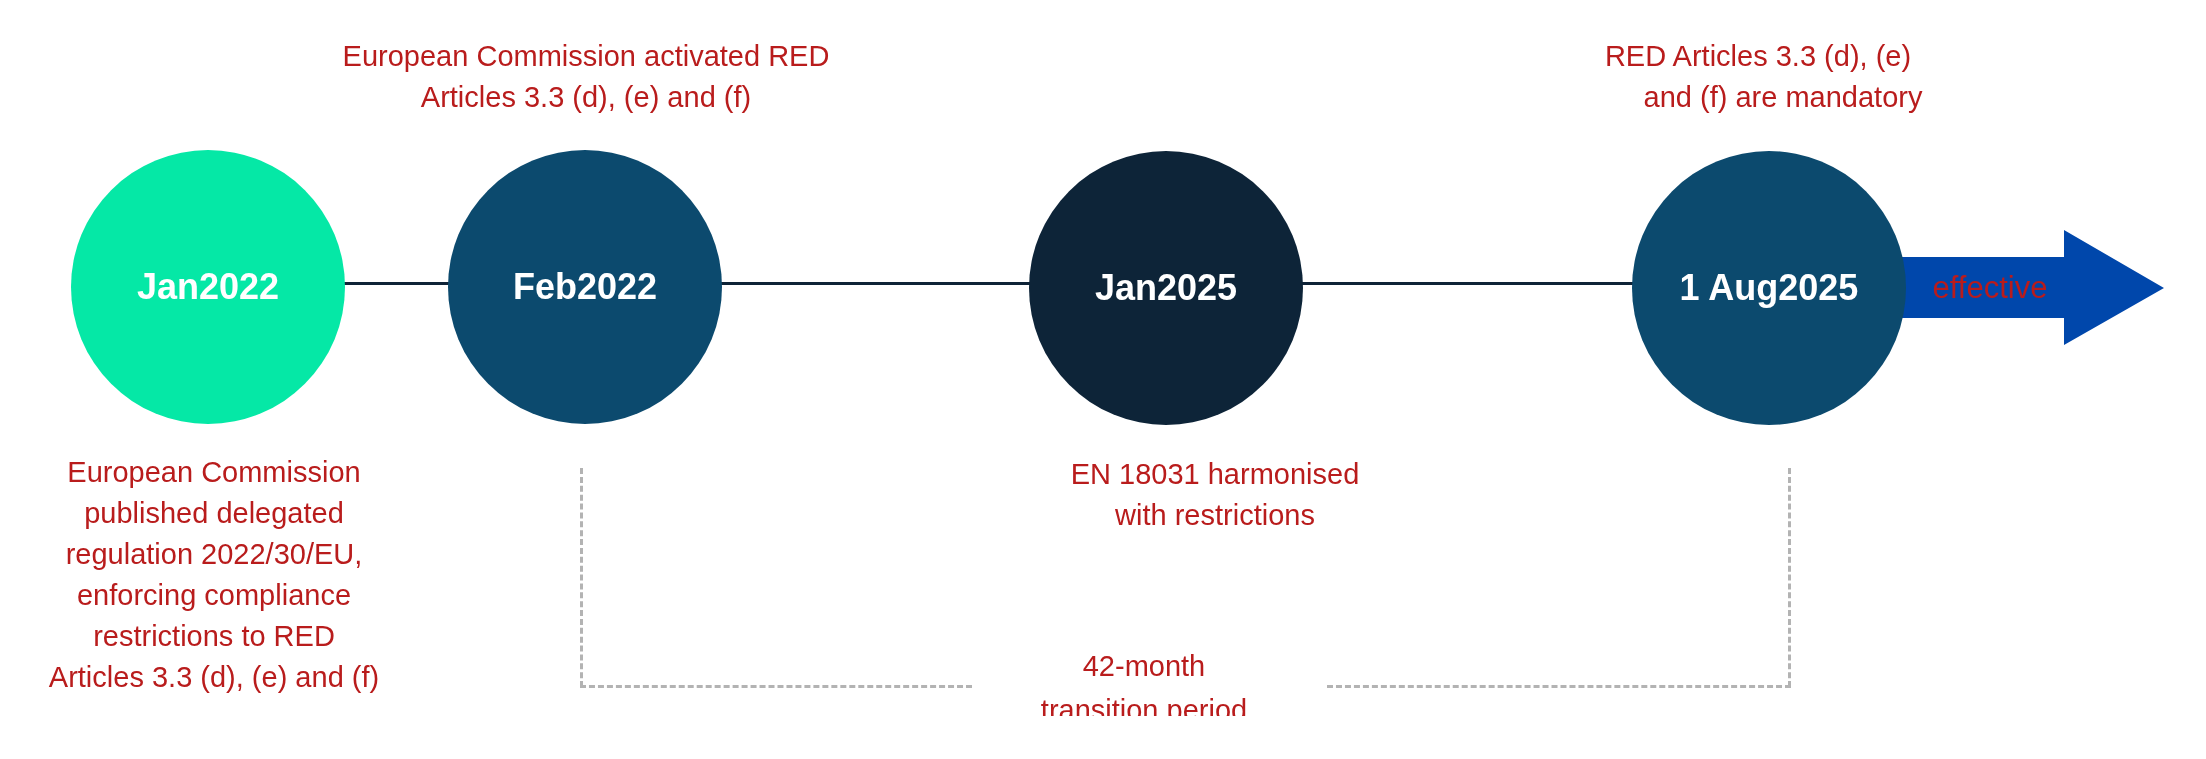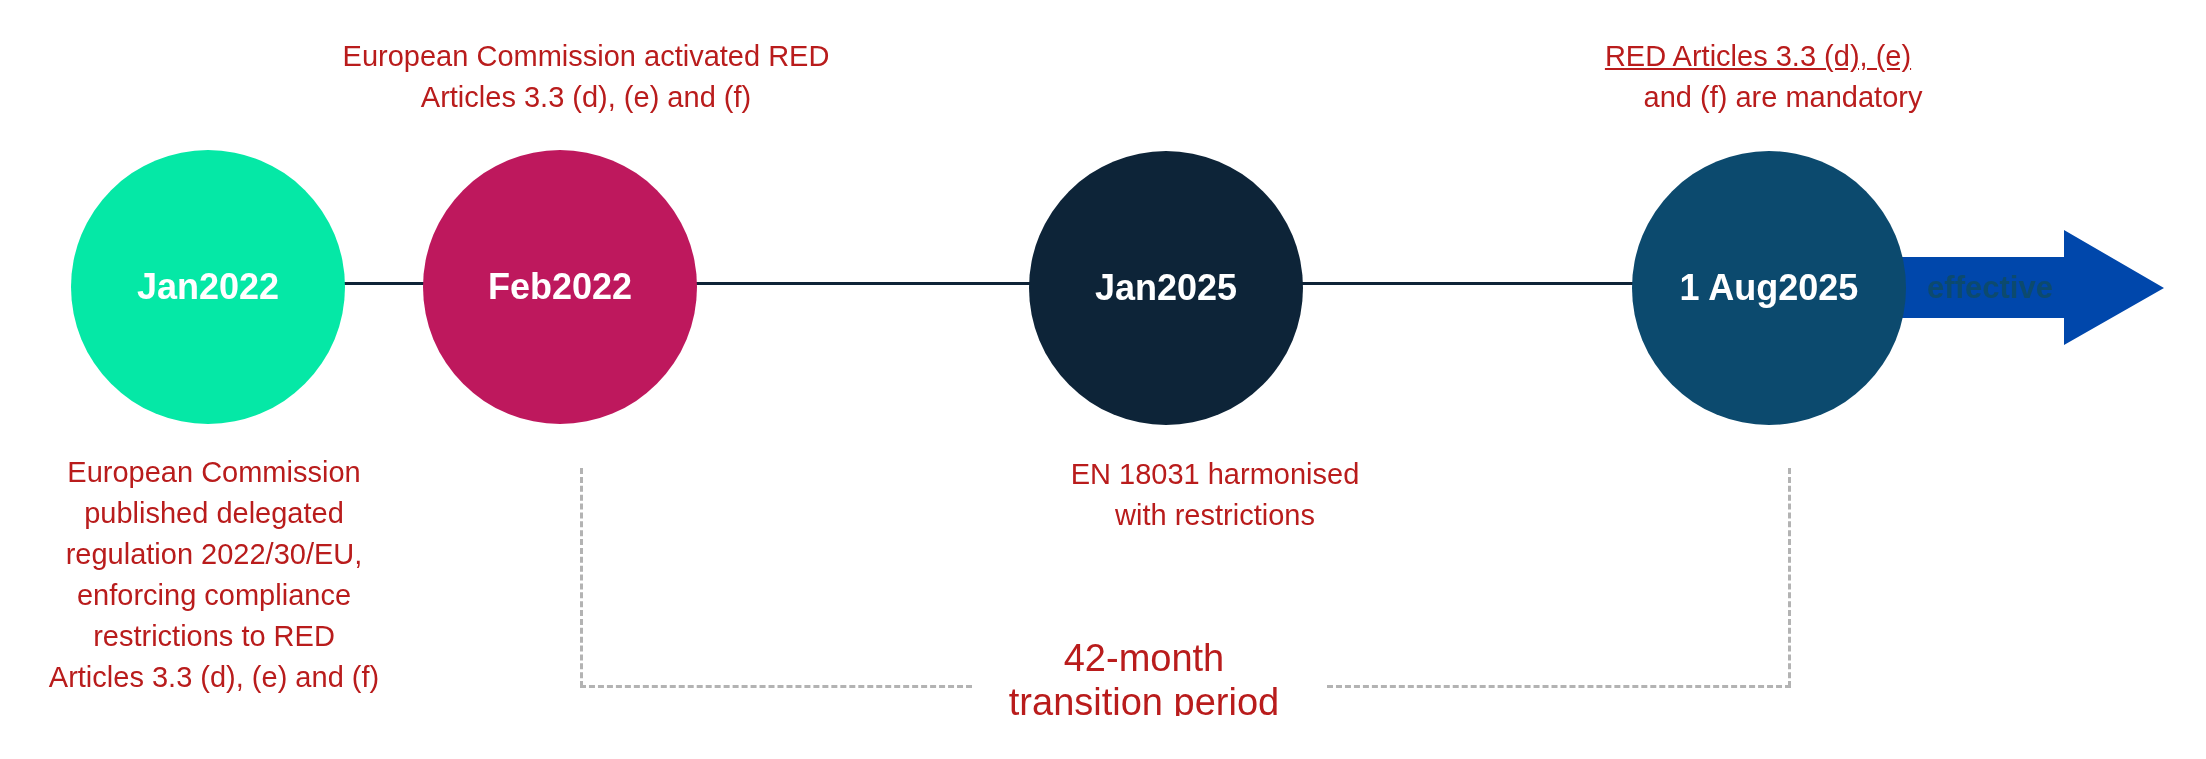--- a/index.html
+++ b/index.html
@@ -6,45 +6,45 @@
   body { width:2206px; height:759px; position:relative; overflow:hidden;
          font-family:"Liberation Sans", sans-serif; color:#0e2337; }
   .timeline-line { position:absolute; left:208px; width:1560px; top:282px; height:3px; background:#0e2337; }
   .circle { position:absolute; width:274px; height:274px; border-radius:50%;
             display:flex; flex-direction:row; align-items:center; justify-content:center;
             color:#ffffff; font-weight:bold; font-size:36px; line-height:50px; text-align:center; }
   .circle span { display:block; }
   .note { position:absolute; text-align:center; font-size:29px; line-height:41px; color:#b91c1c; white-space:nowrap; }
   .arrow { position:absolute; left:1880px; top:228px; width:290px; height:120px; }
   .arrow-label { position:absolute; left:1915px; top:268px; width:150px; text-align:center;
-                 color:#0c4a6e; font-weight:bold; font-size:31px; line-height:40px; }
+                 color:#b91c1c; font-weight:normal; font-size:31px; line-height:40px; }
   .bracket-v { position:absolute; width:0; border-left:3px dashed #b3b3b3; }
   .bracket-h { position:absolute; height:0; border-top:3px dashed #b3b3b3; }
   .clip { position:absolute; overflow:hidden; }
 </style>
 </head>
 <body>
 
 <div class="timeline-line"></div>
 
 <div class="note" style="left:286px; top:36px; width:600px;">
   <div>European Commission activated RED</div>
   <div>Articles 3.3 (d), (e) and (f)</div>
 </div>
 
 <div class="note" style="left:1578px; top:36px; width:380px;">
-  <div style="margin-left:-20px;text-decoration:underline;">RED Articles 3.3 (d), (e)</div>
+  <div style="margin-left:-20px;">RED Articles 3.3 (d), (e)</div>
   <div style="margin-left:30px;">and (f) are mandatory</div>
 </div>
 
 <div class="circle" style="left:71px; top:150px; background:#05e8a6;">
   <span>Jan</span>
   <span>2022</span>
 </div>
-<div class="circle" style="left:423px; top:150px; background:#be185d;">
+<div class="circle" style="left:448px; top:150px; background:#0c4a6e;">
   <span>Feb</span>
   <span>2022</span>
 </div>
 <div class="circle" style="left:1029px; top:151px; background:#0d2438;">
   <span>Jan</span>
   <span>2025</span>
 </div>
 
 <svg class="arrow" viewBox="0 0 290 120">
   <polygon points="0,29 184,29 184,2 284,60 184,117 184,90 0,90" fill="#0047ab"></polygon>
@@ -69,17 +69,17 @@
   <div>EN 18031 harmonised</div>
   <div>with restrictions</div>
 </div>
 
 <div class="bracket-v" style="left:580px; top:468px; height:219px;"></div>
 <div class="bracket-v" style="left:1788px; top:468px; height:219px;"></div>
 <div class="bracket-h" style="left:580px; top:685px; width:392px;"></div>
 <div class="bracket-h" style="left:1327px; top:685px; width:464px;"></div>
 
 <div class="clip" style="left:944px; top:636px; width:400px; height:80px;">
-  <div class="note" style="position:static; font-size:38px; line-height:44px;">
+  <div class="note" style="position:static; font-size:29px; line-height:44px;margin-top:8px;">
     <div>42-month</div>
     <div>transition period</div>
   </div>
 </div>
 
 </body></html>

